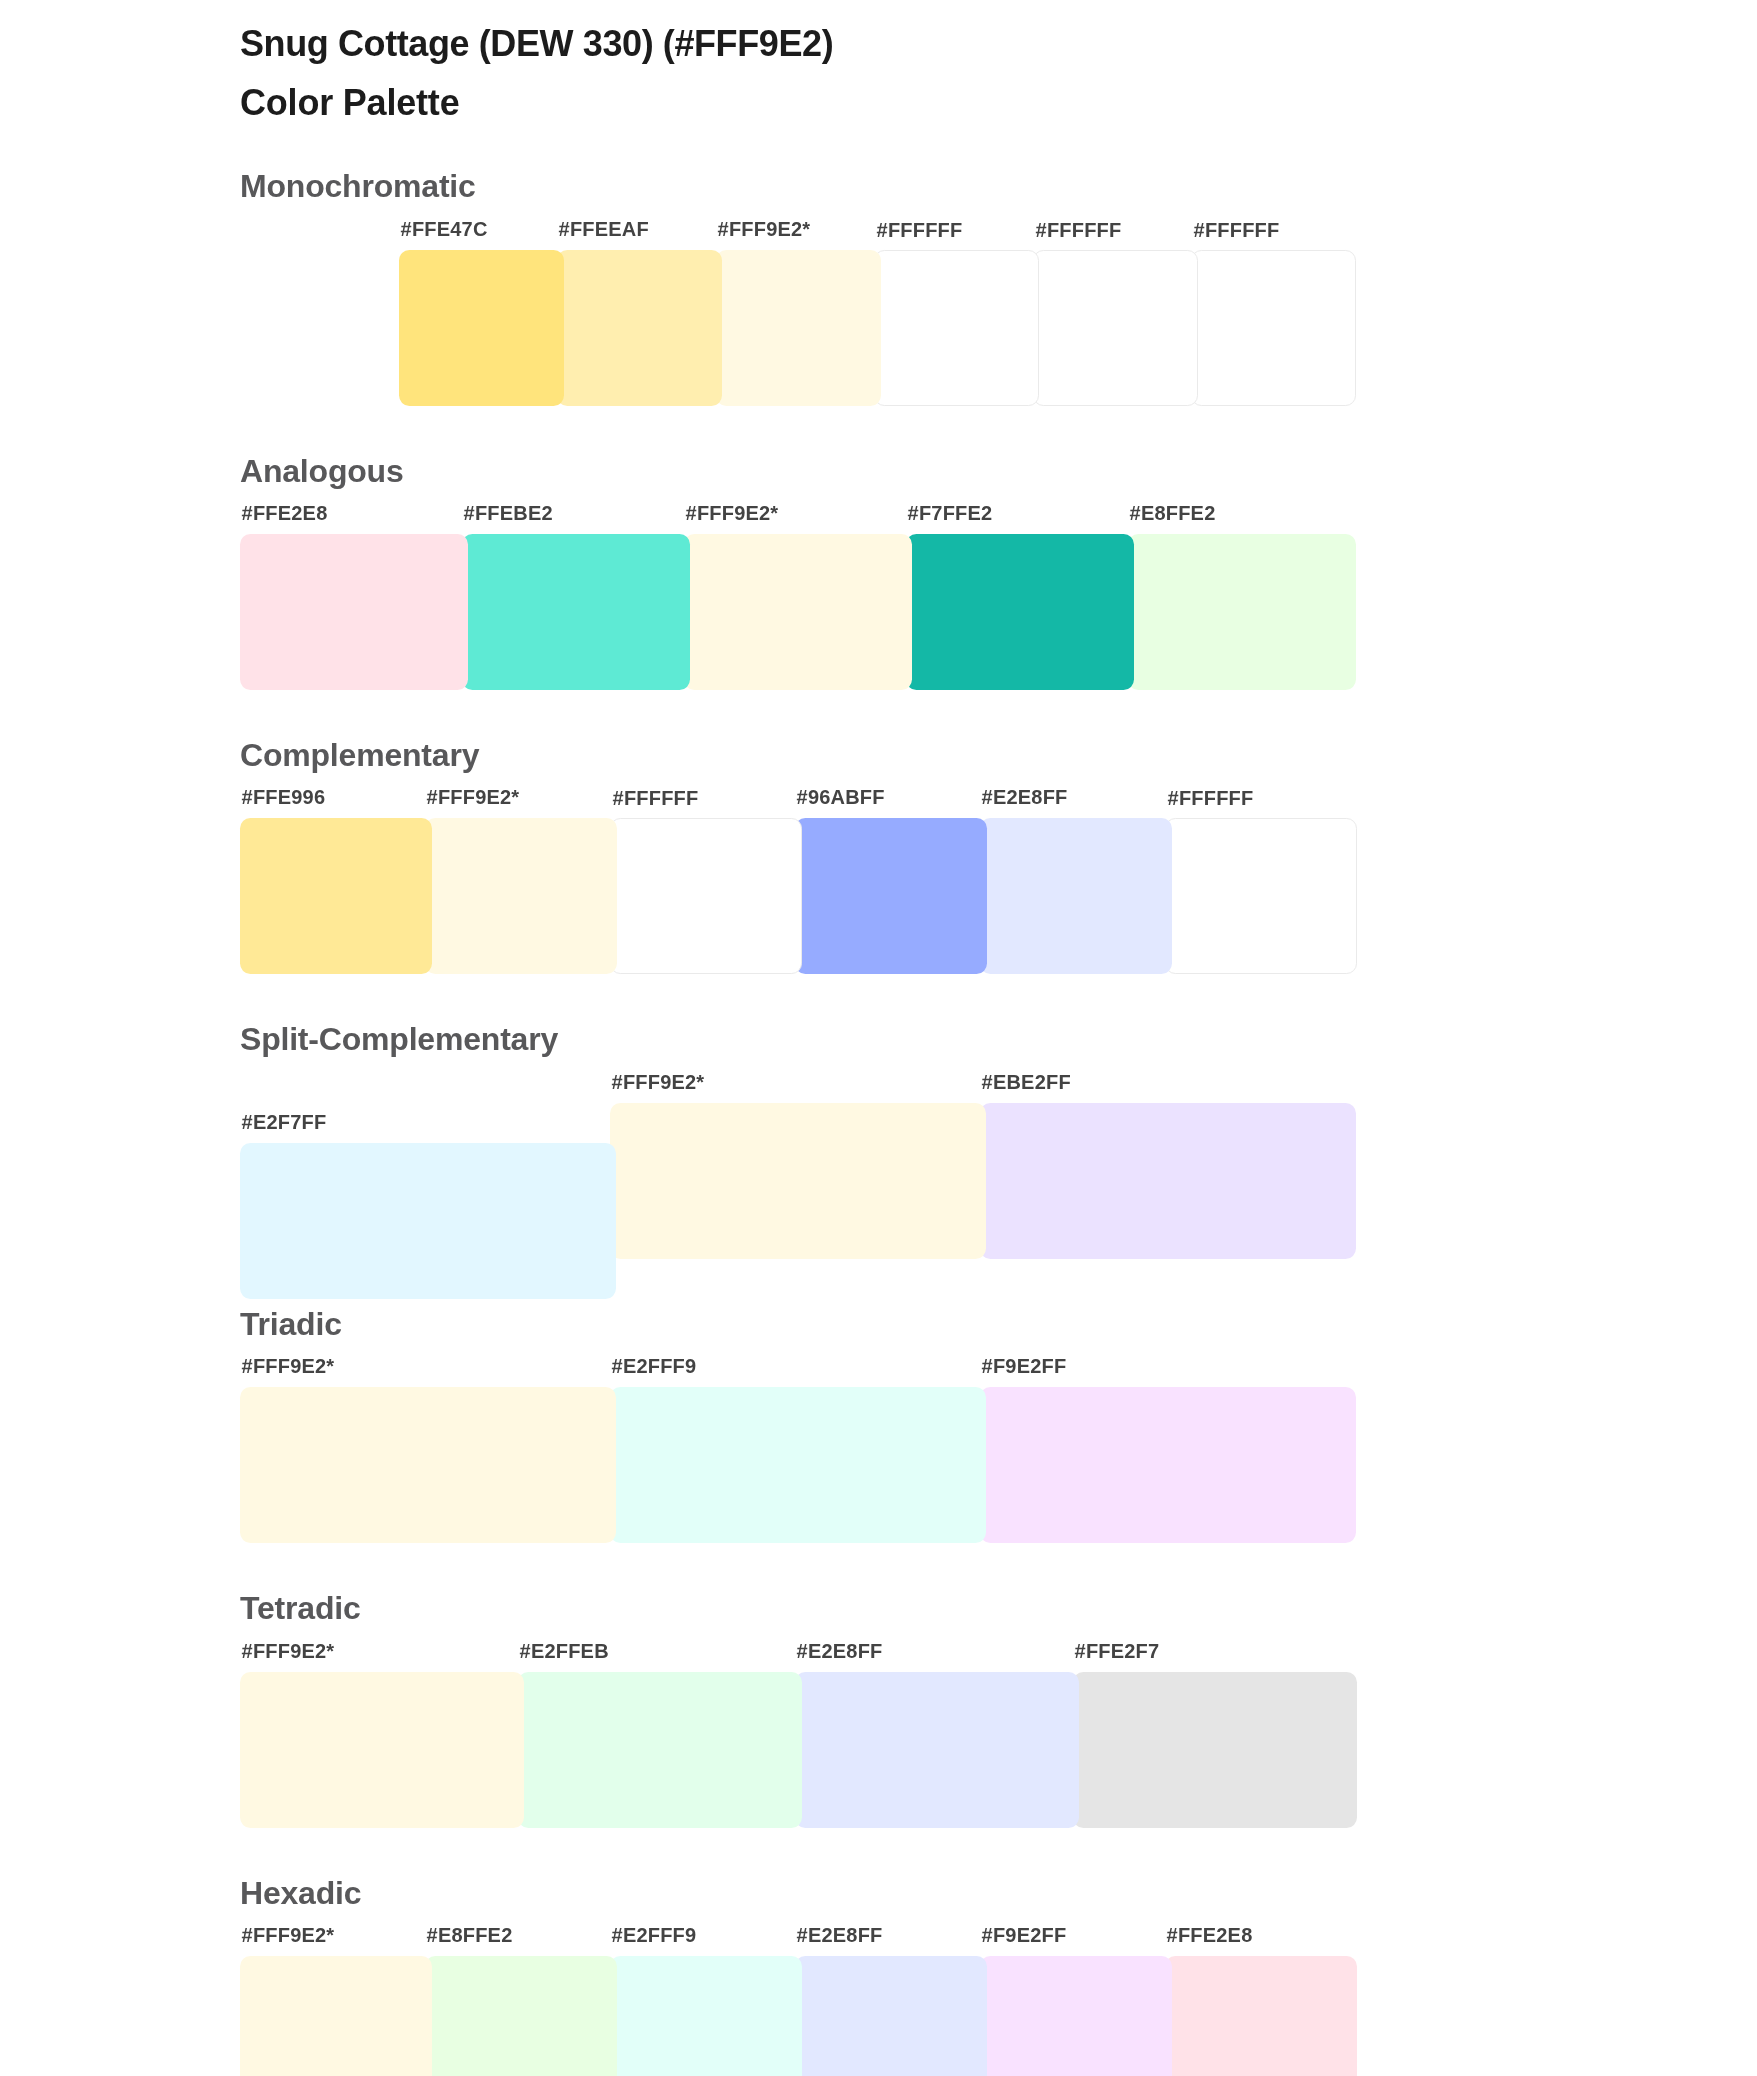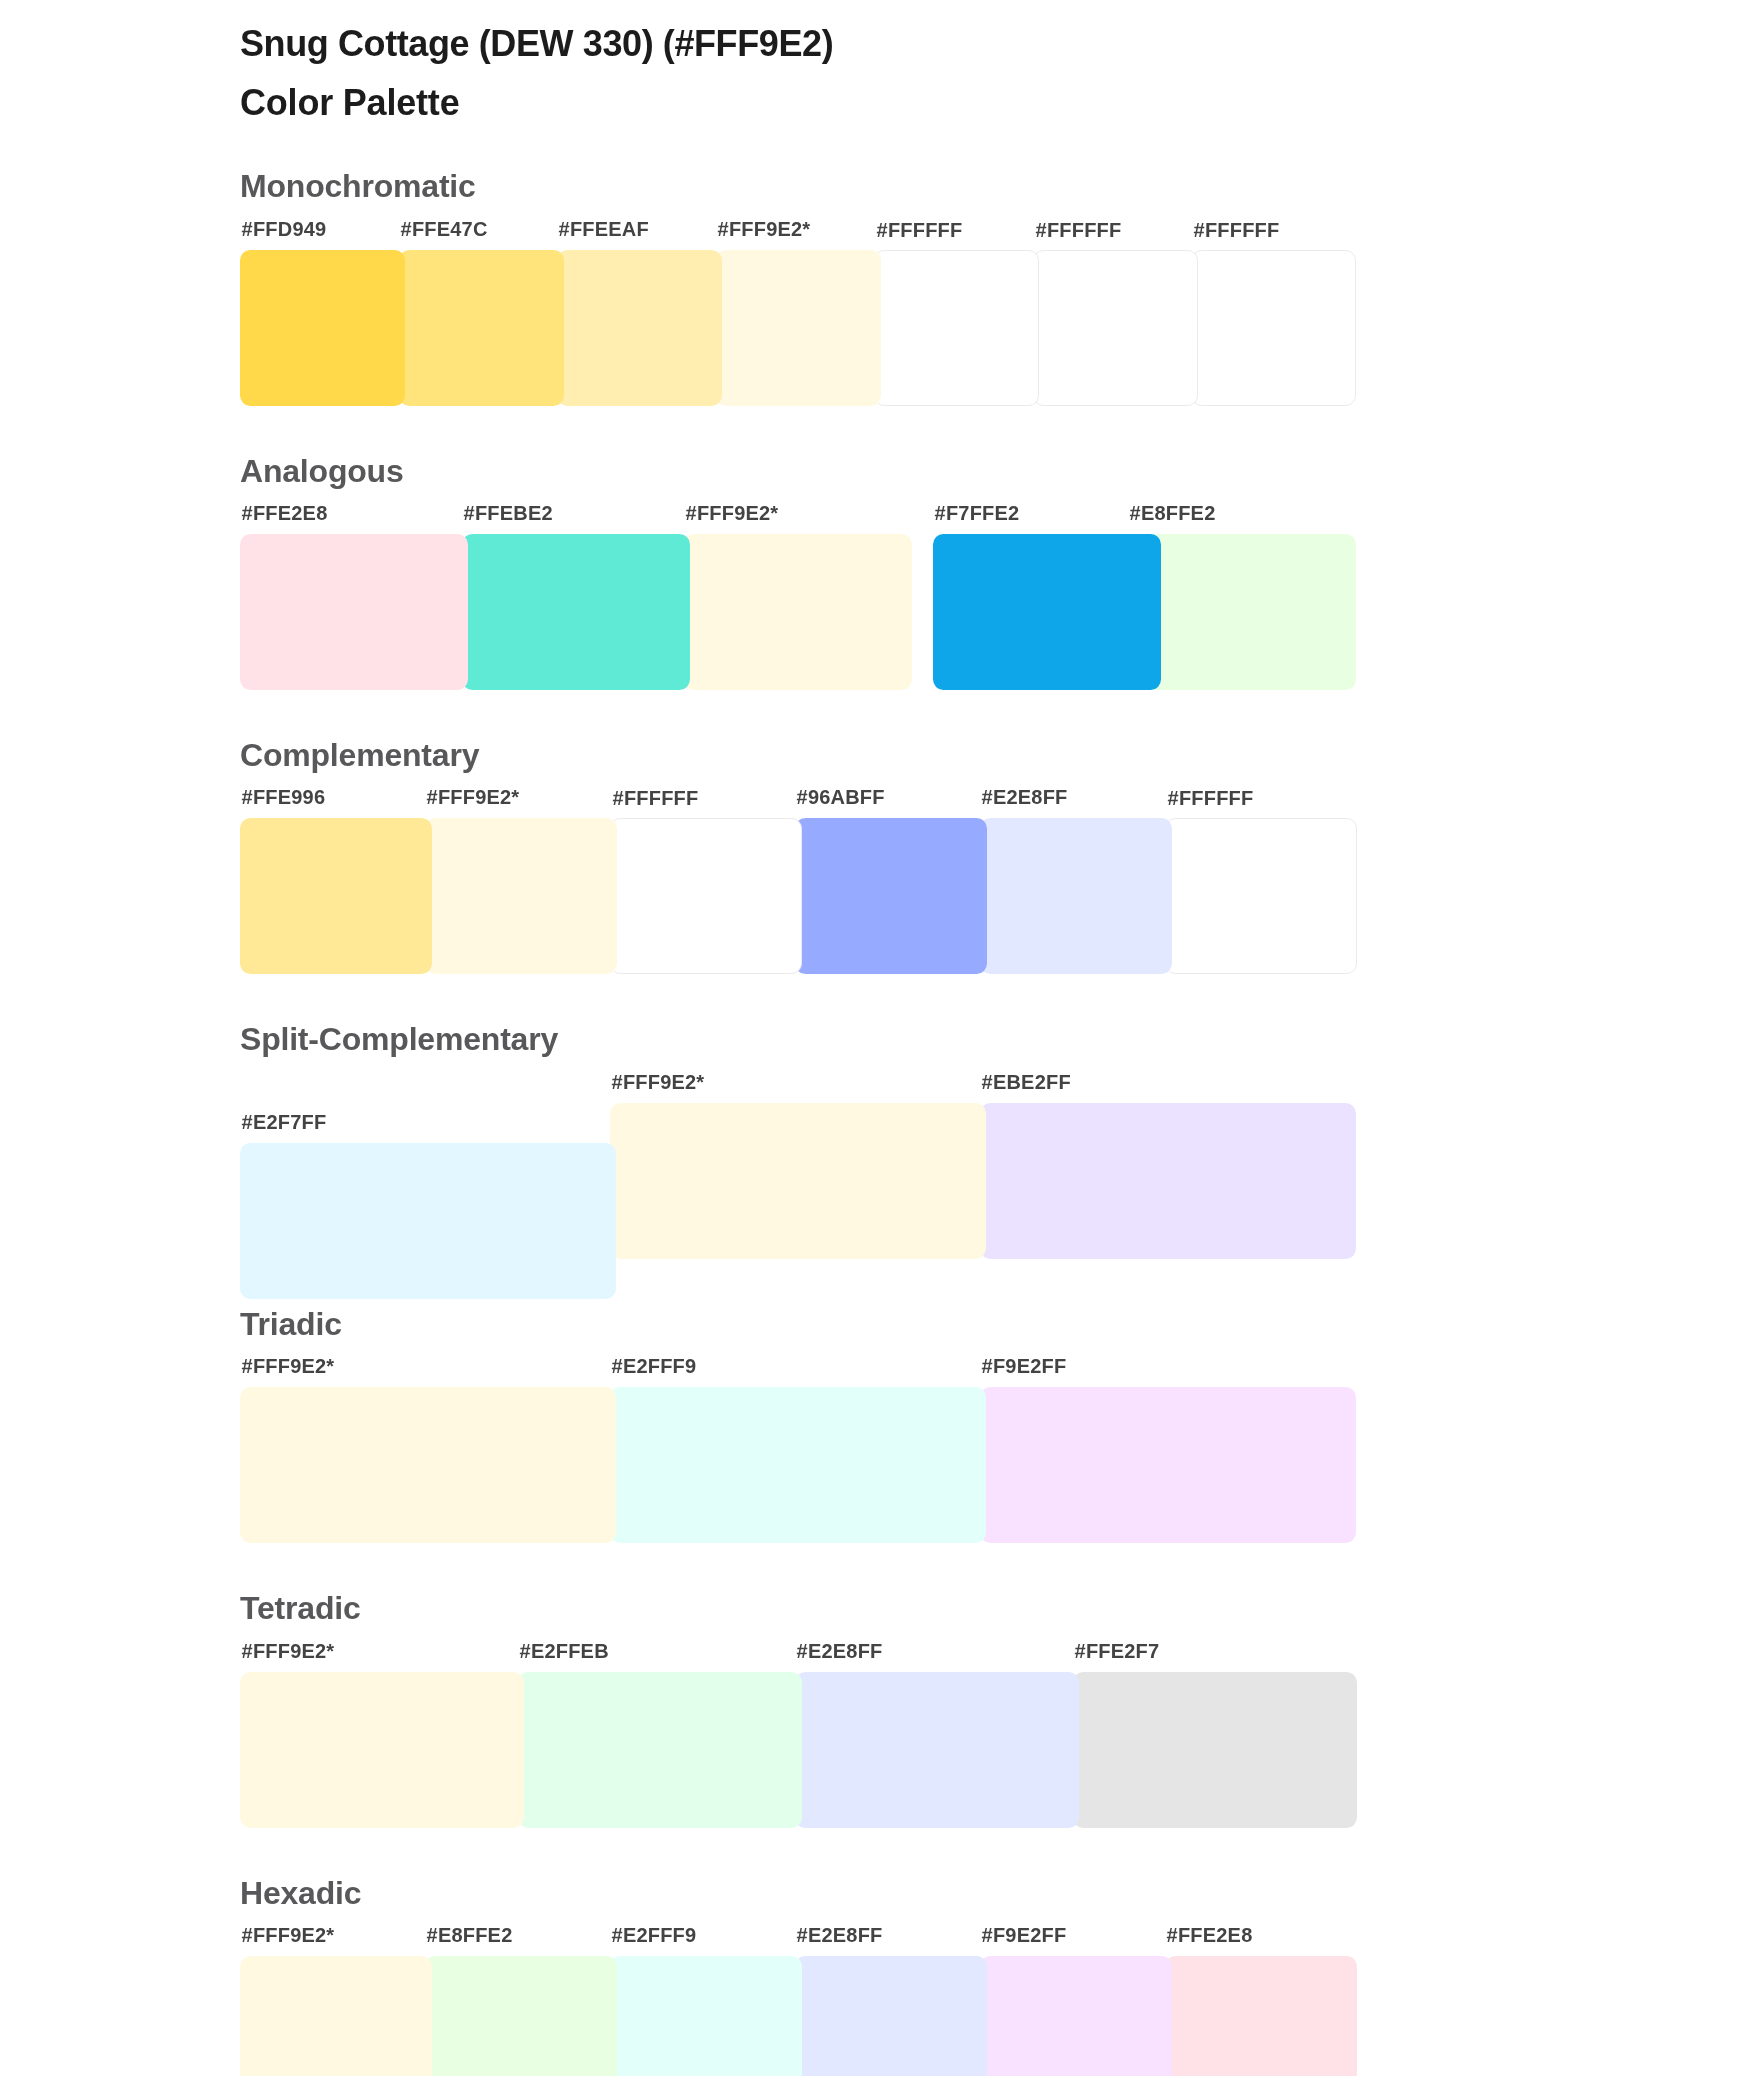--- a/index.html
+++ b/index.html
@@ -118,23 +118,20 @@
   <div class="header">
     <div class="page-title">Snug Cottage (DEW 330) (#FFF9E2)</div>
     <div class="page-subtitle">Color Palette</div>
   </div>
 
   <div class="sections" id="sections-root">
       <div class="section">
         <div class="section-heading">Monochromatic</div>
         <div class="section-label-pad"></div>
         <div class="swatch-row">
-          <div class="swatch" style="left: 0px; width: 165px; background: rgb(255, 217, 73); z-index: 7;">
-            <div class="swatch-label">#FFD949</div>
-          </div>
           <div class="swatch" style="left: 159px; width: 165px; background: rgb(255, 228, 124); z-index: 6;">
             <div class="swatch-label">#FFE47C</div>
           </div>
           <div class="swatch" style="left: 317px; width: 165px; background: rgb(255, 238, 175); z-index: 5;">
             <div class="swatch-label">#FFEEAF</div>
           </div>
           <div class="swatch" style="left: 476px; width: 165px; background: rgb(255, 249, 226); z-index: 4;">
             <div class="swatch-label">#FFF9E2*</div>
           </div>
           <div class="swatch is-white" style="left: 634px; width: 165px; background: rgb(255, 255, 255); z-index: 3;">
@@ -154,21 +151,21 @@
         <div class="swatch-row">
           <div class="swatch" style="left: 0px; width: 228px; background: rgb(255, 226, 232); z-index: 5;">
             <div class="swatch-label">#FFE2E8</div>
           </div>
           <div class="swatch" style="left: 222px; width: 228px; background: #5eead4; z-index: 4;">
             <div class="swatch-label">#FFEBE2</div>
           </div>
           <div class="swatch" style="left: 444px; width: 228px; background: rgb(255, 249, 226); z-index: 3;">
             <div class="swatch-label">#FFF9E2*</div>
           </div>
-          <div class="swatch" style="left: 666px; width: 228px; background: #0ea5e9; z-index: 2; margin-left: 27px;">
+          <div class="swatch" style="left: 666px; width: 228px; background: #14b8a6; z-index: 2;">
             <div class="swatch-label">#F7FFE2</div>
           </div>
           <div class="swatch" style="left: 888px; width: 228px; background: rgb(232, 255, 226); z-index: 1;">
             <div class="swatch-label">#E8FFE2</div>
           </div>
         </div>
       </div>
       <div class="section">
         <div class="section-heading">Complementary</div>
         <div class="section-label-pad"></div>

